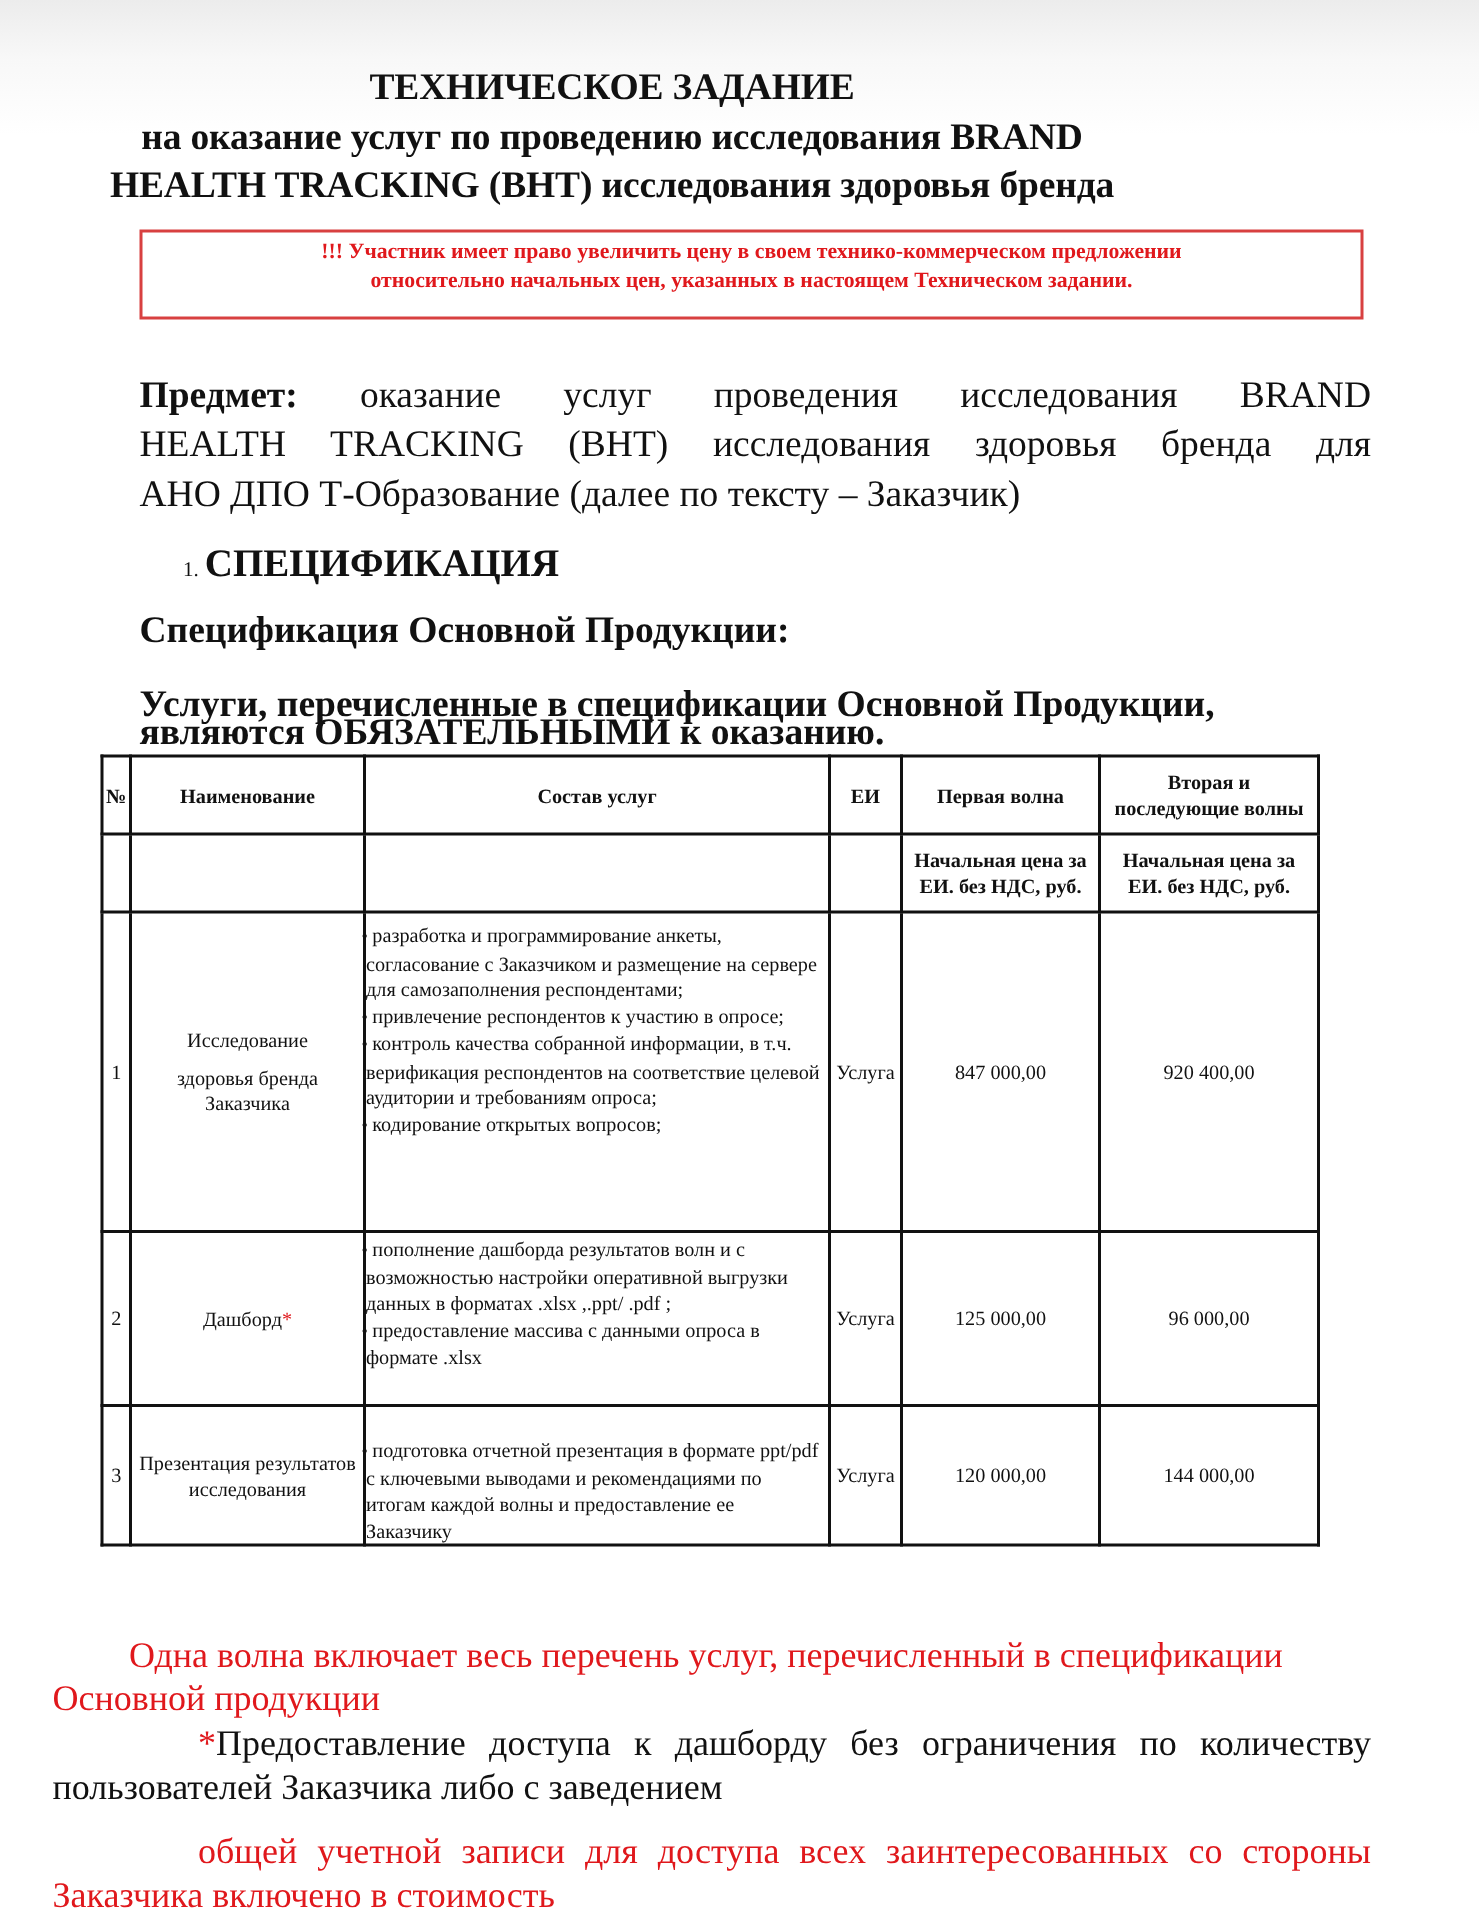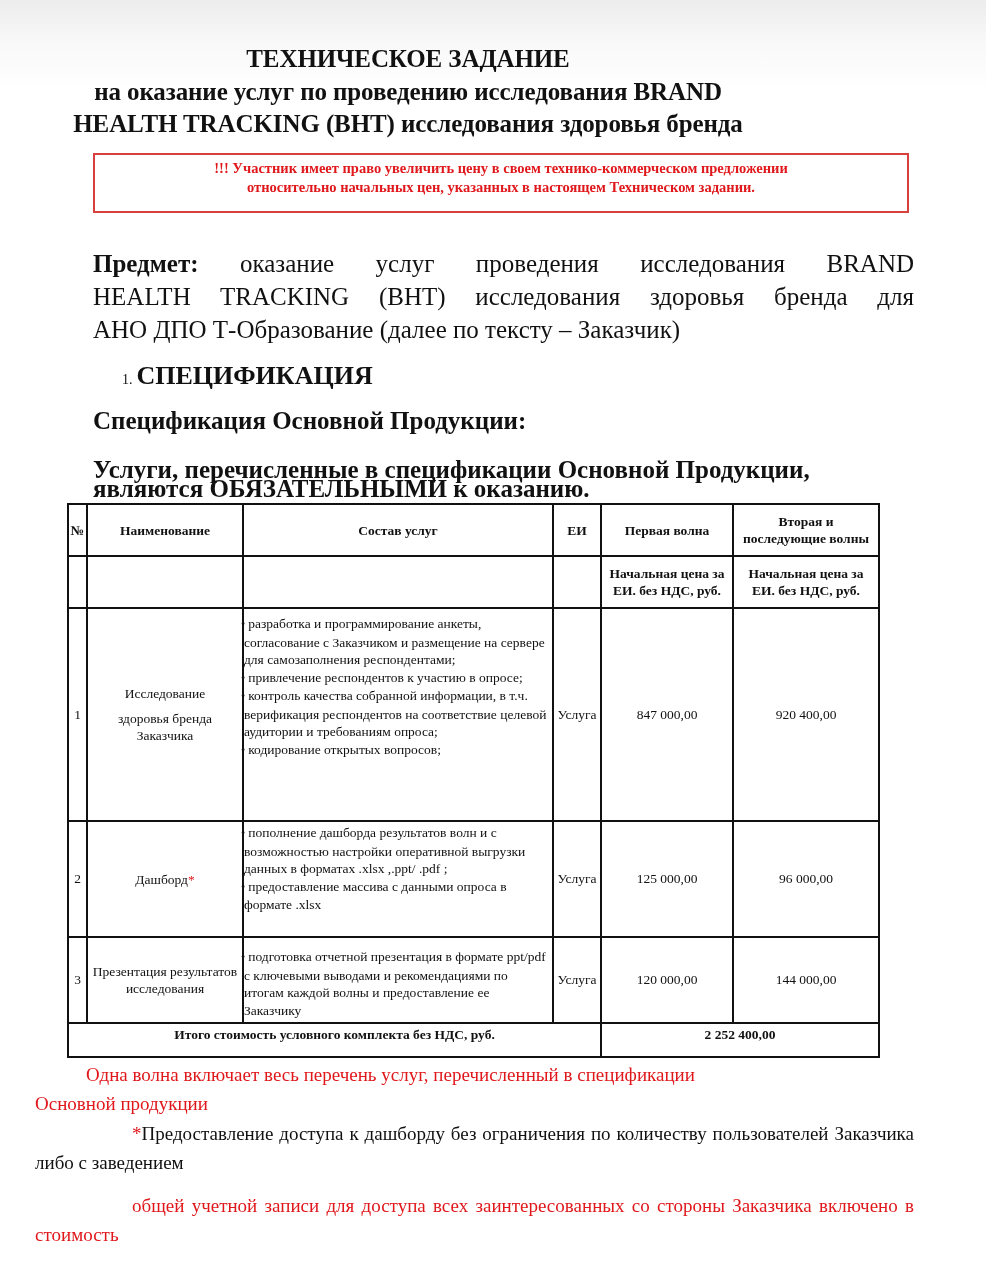--- a/index.html
+++ b/index.html
@@ -119,40 +119,41 @@
     .c-comp { padding: 0 4px 0 0 !important; vertical-align: top !important; border-radius: 31px; }
 
     .comp-item {
       line-height: 17.5px;
       margin: 0;
       position: relative;
       padding-left: 0;
     }
     .comp-item + .comp-item { }
     .comp-list { padding-top: 6px; }
-    .r3 .comp-list { padding-top: 10px; }
+    .r3 .comp-list { padding-top: 20px; }
     .bullet {
       font-size: 12px;
       margin-right: 3px;
       margin-left: -3px;
     }
     .red-star { color: #e0181c; }
 
     .tot-label, .tot-value {
       text-align: center;
       font-weight: bold;
       vertical-align: top !important;
       padding-top: 3px !important;
       line-height: 16px;
     }
 
     
     .note {
-      font-size: 19px;
+      font-size: 24px;
       line-height: 29px;
+      margin-top: 30px;
     }
     .note-red { color: #e0181c; }
     .n1 { left: 86px; top: 1060px; white-space: nowrap; }
     .n2 { left: 35px; top: 1089px; white-space: nowrap; }
     .n3 {
       left: 35px; width: 879px; top: 1119px;
       text-indent: 97px;
       text-align: justify;
       text-align-last: left;
     }
@@ -250,23 +251,19 @@
     <td class="c-comp">
       <div class="comp-list">
         <p class="comp-item"><span class="bullet">•</span><span>подготовка отчетной презентация в формате ppt/pdf с ключевыми выводами и рекомендациями по итогам каждой волны и предоставление ее Заказчику</span></p>
       </div>
     </td>
     <td class="c-unit">Услуга</td>
     <td class="c-price">120 000,00</td>
     <td class="c-price">144 000,00</td>
   </tr>
 
-  <tr class="tot-row">
-    <td colspan="4" class="tot-label">Итого стоимость условного комплекта без НДС, руб.</td>
-    <td colspan="2" class="tot-value">2 252 400,00</td>
-  </tr>
 </tbody>
   </table>
 
 <div class="abs note note-red n1">Одна волна включает весь перечень услуг, перечисленный в спецификации</div>
 <div class="abs note note-red n2">Основной продукции</div>
 <div class="abs note n3"><span class="note-red">*</span><span>Предоставление доступа к дашборду без ограничения по количеству пользователей Заказчика либо с заведением</span></div>
 <div class="abs note note-red n4">общей учетной записи для доступа всех заинтересованных со стороны Заказчика включено в стоимость</div>
 
 </body></html>

